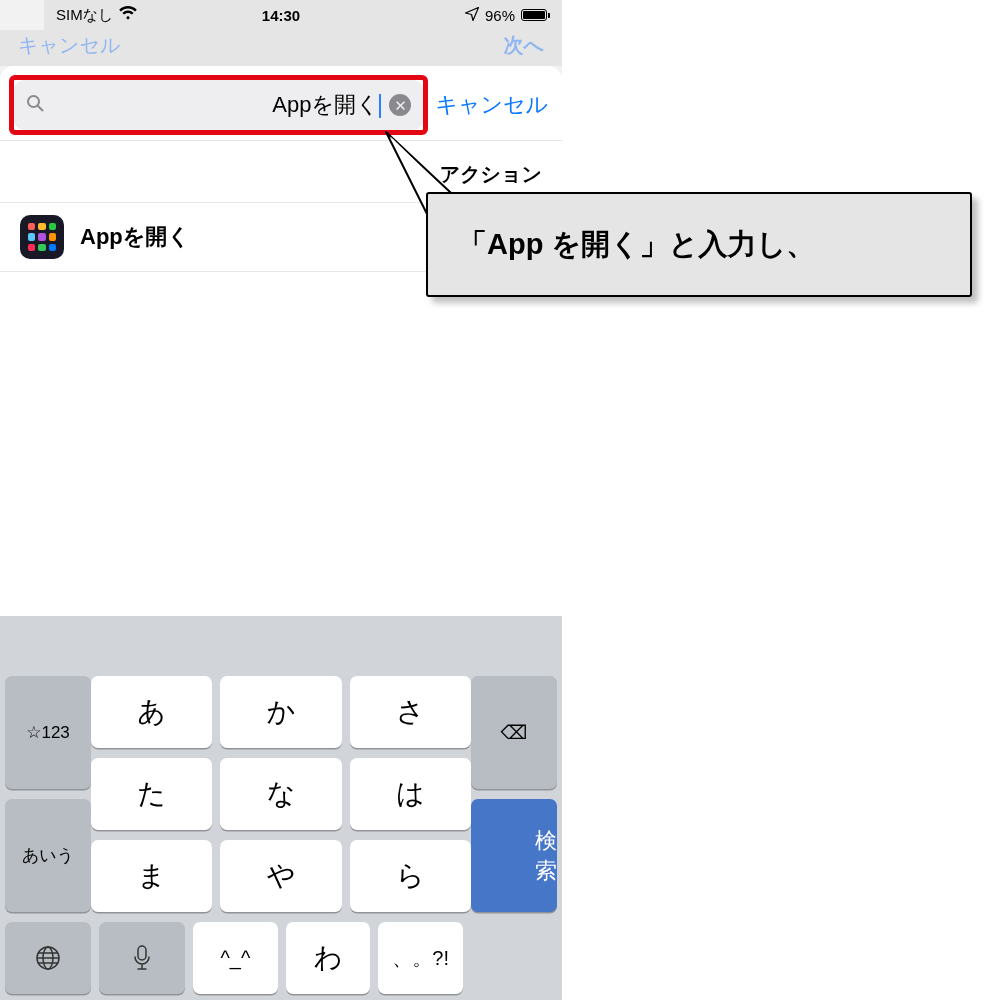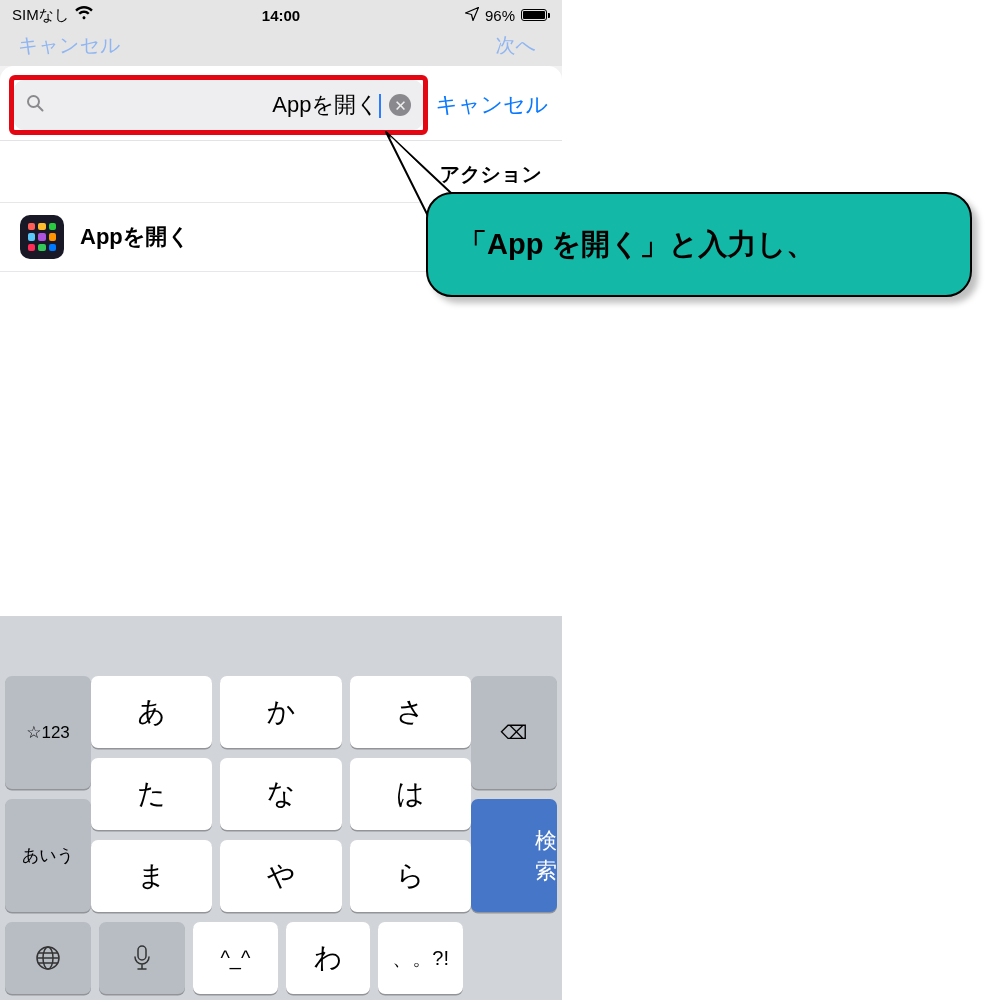--- a/index.html
+++ b/index.html
@@ -20,38 +20,39 @@
   }
   .status-bar {
     height: 30px;
     background: #e5e5e6;
     display: flex;
     align-items: center;
     justify-content: space-between;
     padding: 0 12px;
     font-size: 15px;
     color: #000;
+    margin-left: 44px;
   }
   .status-left, .status-right { display:flex; align-items:center; gap:6px; }
   .wifi { font-size:16px; }
   .status-center { position:absolute; left:50%; transform:translateX(-50%); font-weight:600;}
   .battery { display:inline-flex; align-items:center; }
   .batt-body { width:26px; height:12px; border:1.5px solid #000; border-radius:3px; position:relative; }
   .batt-fill { position:absolute; left:1px; top:1px; bottom:1px; width:22px; background:#000; border-radius:1px;}
   .batt-tip { width:2px; height:5px; background:#000; margin-left:1px; border-radius:0 1px 1px 0;}
 
   .dim-row {
     height: 36px;
     background: #e5e5e6;
     position: relative;
     font-size: 20px;
     color:#2a7dff;
   }
   .dim-left { position:absolute; left:18px; top:2px; opacity:.45; filter:blur(.3px);}
-  .dim-right { position:absolute; right:26px; top:2px; opacity:.45;}
+  .dim-right { position:absolute; right:18px; top:2px; opacity:.45;font-weight:bold;}
 
   .search-sheet {
     background:#fff;
     border-top-left-radius:14px;
     border-top-right-radius:14px;
     height: calc(100% - 66px);
     position:relative;
     text-align:right;
   }
   .search-row {
@@ -136,23 +137,23 @@
   .kb-main { display:flex; gap:0;}
   .kb-bottom { display:flex; gap:8px; margin-top:10px;}
   .kb-bottom .key { height:72px; }
   .globe, .mic { font-size:26px;}
 
   
   .callout {
     position:absolute;
     left:426px; top:192px;
     width:546px;
-    background:#14b8a6;
+    background:#e5e5e5;
     border:2px solid #000;
-    border-radius:26px;
+    border-radius:3px;
     padding:28px 30px;
     font-size:29px;
     font-weight:700;
     line-height:1.55;
     box-shadow: 6px 6px 6px rgba(0,0,0,.25);
   }
   .tail-svg { position:absolute; left:356px; top:122px; }
 </style>
 </head>
 <body>
@@ -161,21 +162,21 @@
 
   <div class="status-bar">
     <div class="status-left">
       <span>SIMなし</span>
       <span class="wifi">
         <svg width="18" height="14" viewBox="0 0 18 14">
             <path d="M9 13.2c.8 0 1.5-.7 1.5-1.5S9.8 10.2 9 10.2s-1.5.7-1.5 1.5.7 1.5 1.5 1.5zM3.4 6.9l1.7 1.7C6.1 7.5 7.5 7 9 7s2.9.5 3.9 1.6l1.7-1.7C13 5.2 11.1 4.4 9 4.4S5 5.2 3.4 6.9zM.2 3.7l1.7 1.7C3.8 3.4 6.3 2.4 9 2.4s5.2 1 7.1 3l1.7-1.7C15.4 1.2 12.3 0 9 0S2.6 1.2.2 3.7z" fill="#000"></path>
           </svg>
       </span>
     </div>
-    <div class="status-center">14:00</div>
+    <div class="status-center">14:30</div>
     <div class="status-right">
       <span>
         <svg width="14" height="14" viewBox="0 0 14 14">
             <path d="M13.5.5L.5 6l6 1.5L8 13.5z" fill="none" stroke="#000" stroke-width="1.2" stroke-linejoin="round"></path>
           </svg>
       </span>
       <span>96%</span>
       <span class="battery">
         <span class="batt-body">
             <span class="batt-fill"></span>

